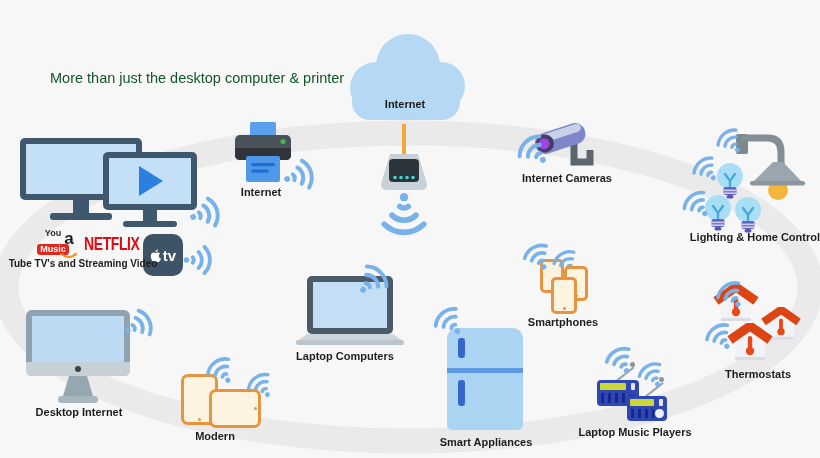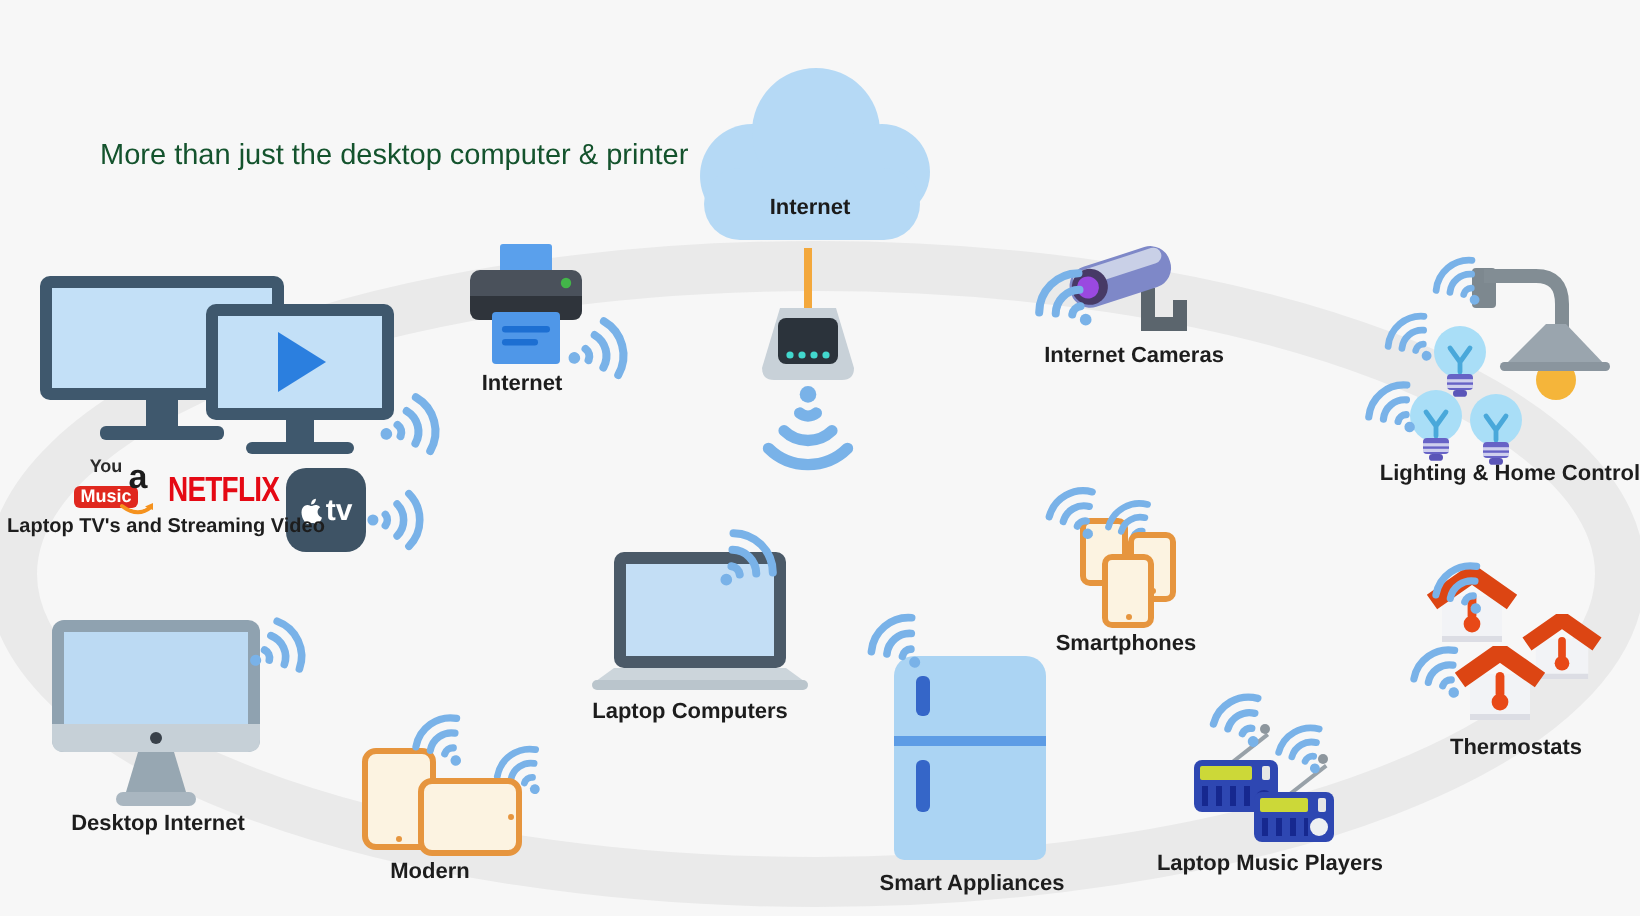--- a/index.html
+++ b/index.html
@@ -151,21 +151,21 @@
     <div class="wifi" style="left:184px;top:242px;width:34px;height:36px;transform:rotate(90deg);">
         <svg viewBox="0 0 48 52">
           <g fill="none" stroke="#79b2e8" stroke-width="5.5" stroke-linecap="round">
             <path d="M5 21 A 27 27 0 0 1 43 21"></path>
             <path d="M12.5 29.5 A 16.5 16.5 0 0 1 35.5 29.5"></path>
             <path d="M20 38 A 6.5 6.5 0 0 1 28 38"></path>
           </g>
           <circle cx="24" cy="47" r="4" fill="#79b2e8"></circle>
         </svg>
       </div>
-    <div class="node-label" style="left:3px;top:258px;width:160px;font-size:10px;">Laptop TV's and Streaming Video</div>
+    <div class="node-label" style="left:3px;top:258px;width:160px;font-size:10px;">Tube TV's and Streaming Video</div>
   </div>
 
   <div>
     <svg class="abs" style="left:234px;top:122px;" width="58" height="62" viewBox="0 0 58 62">
       <rect x="16" y="0" width="26" height="16" rx="1.5" fill="#5aa0ec"></rect>
       <rect x="1" y="13" width="56" height="25" rx="5" fill="#4a515b"></rect>
       <circle cx="49" cy="19.5" r="2.6" fill="#43b649"></circle>
       <path d="M1 26 H57 V33 Q57 38 52 38 H6 Q1 38 1 33 Z" fill="#2f343b"></path>
       <rect x="12" y="34" width="34" height="26" rx="2" fill="#4f97e8"></rect>
       <rect x="17" y="41" width="24" height="3.2" rx="1.6" fill="#1d6fd2"></rect>

